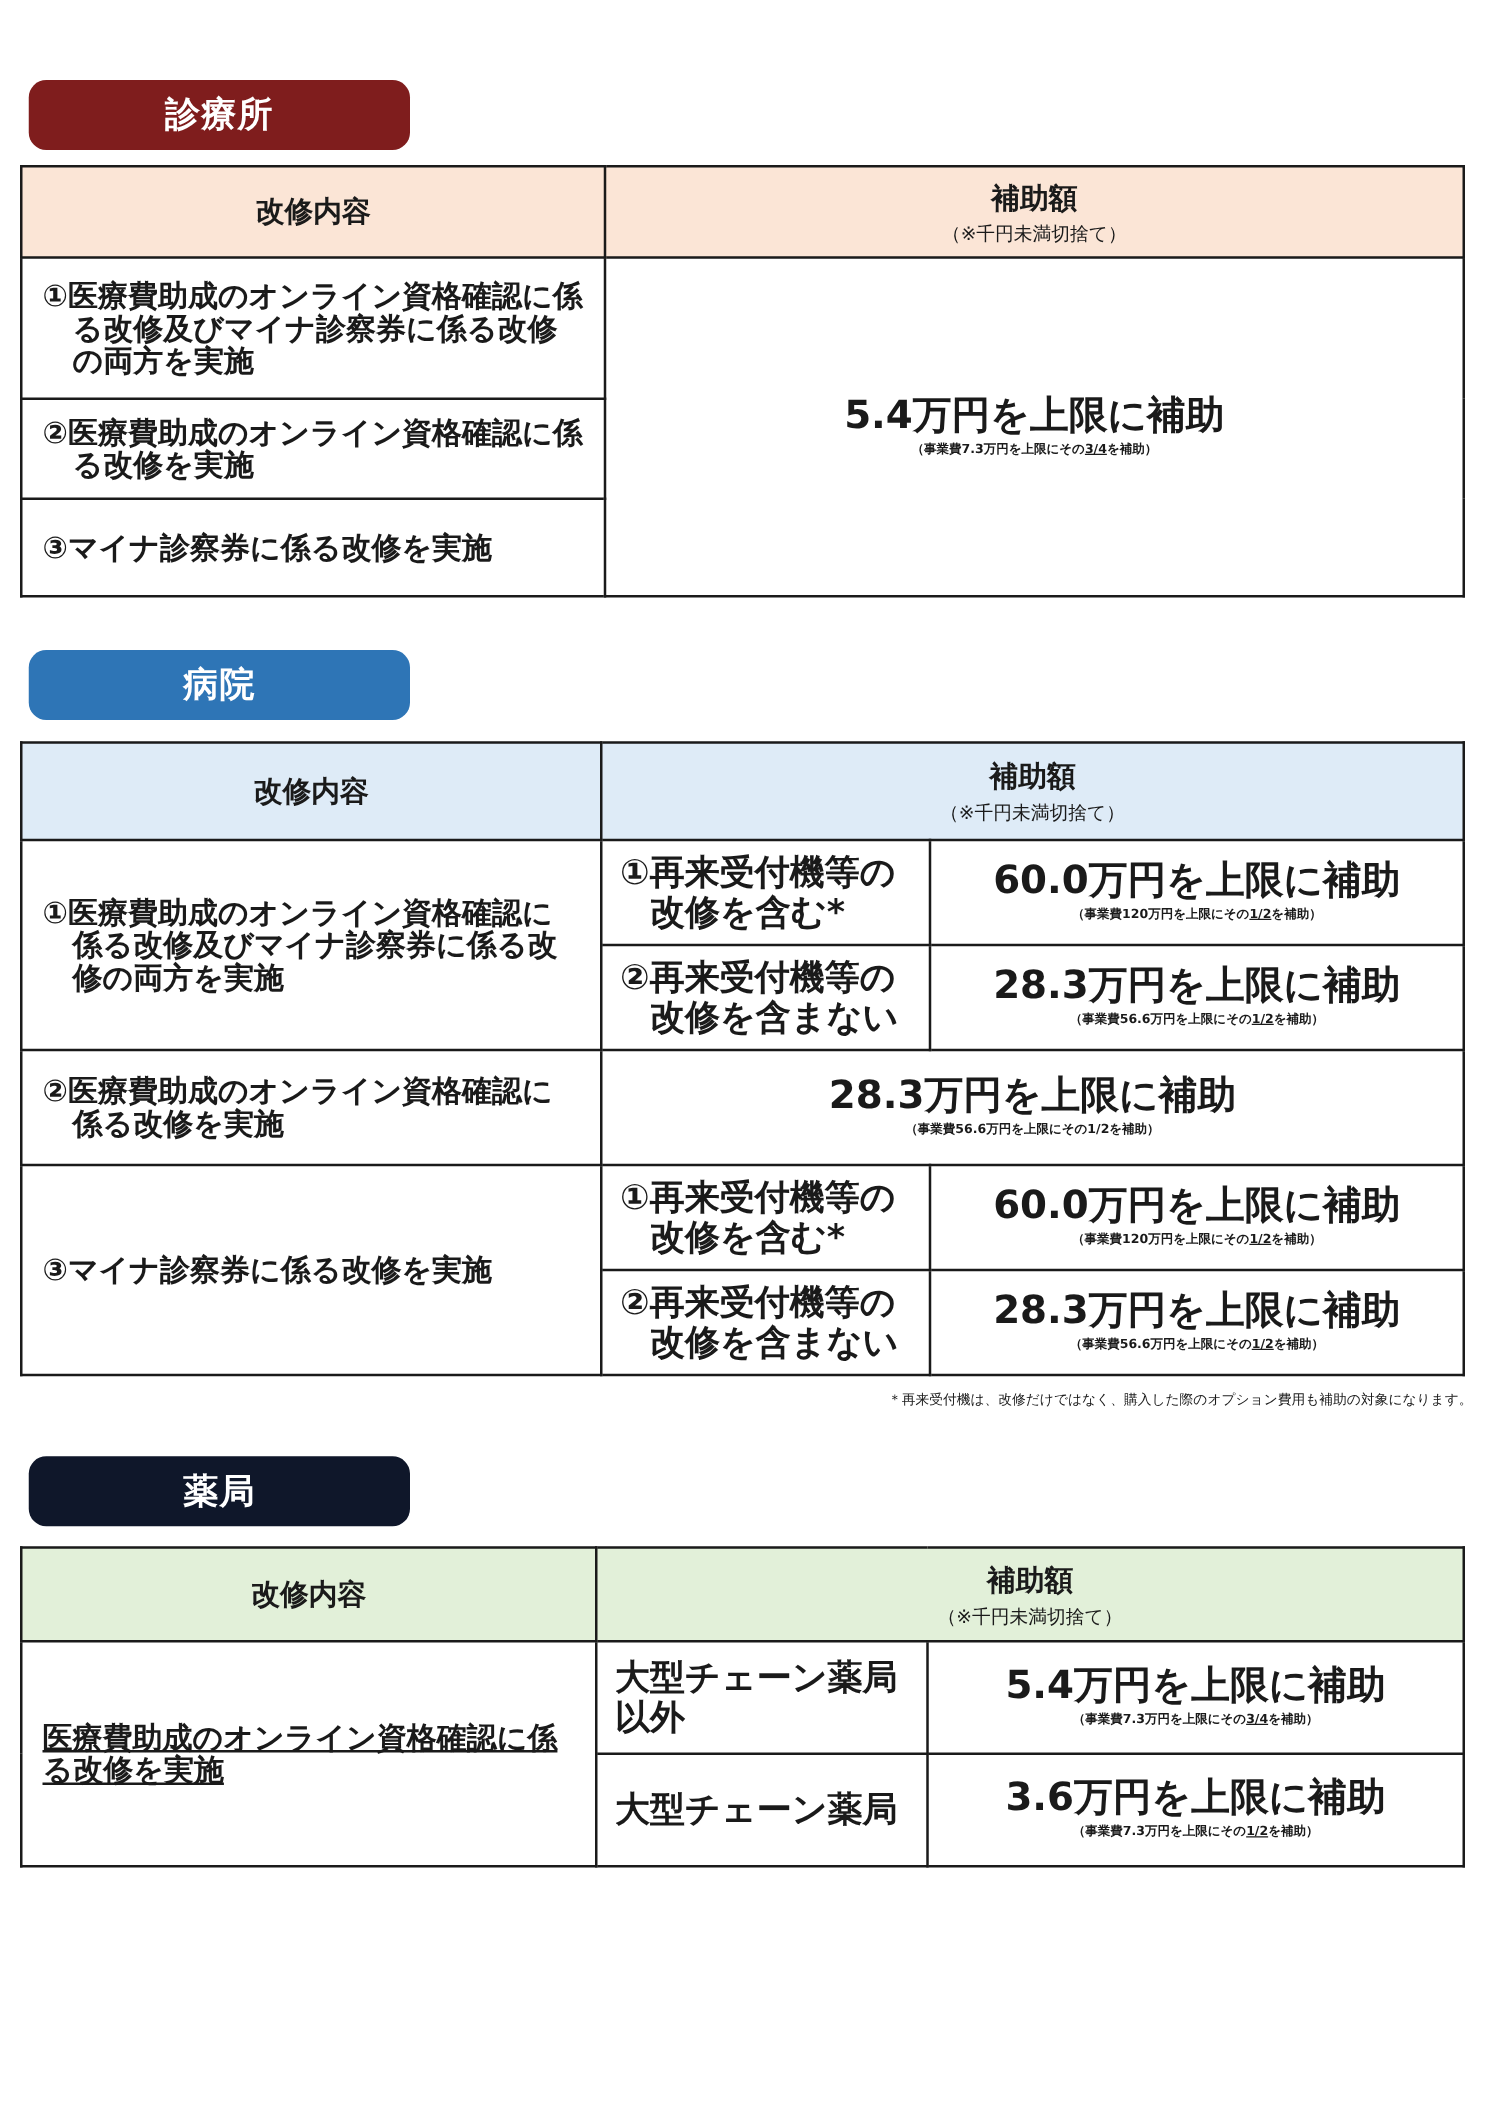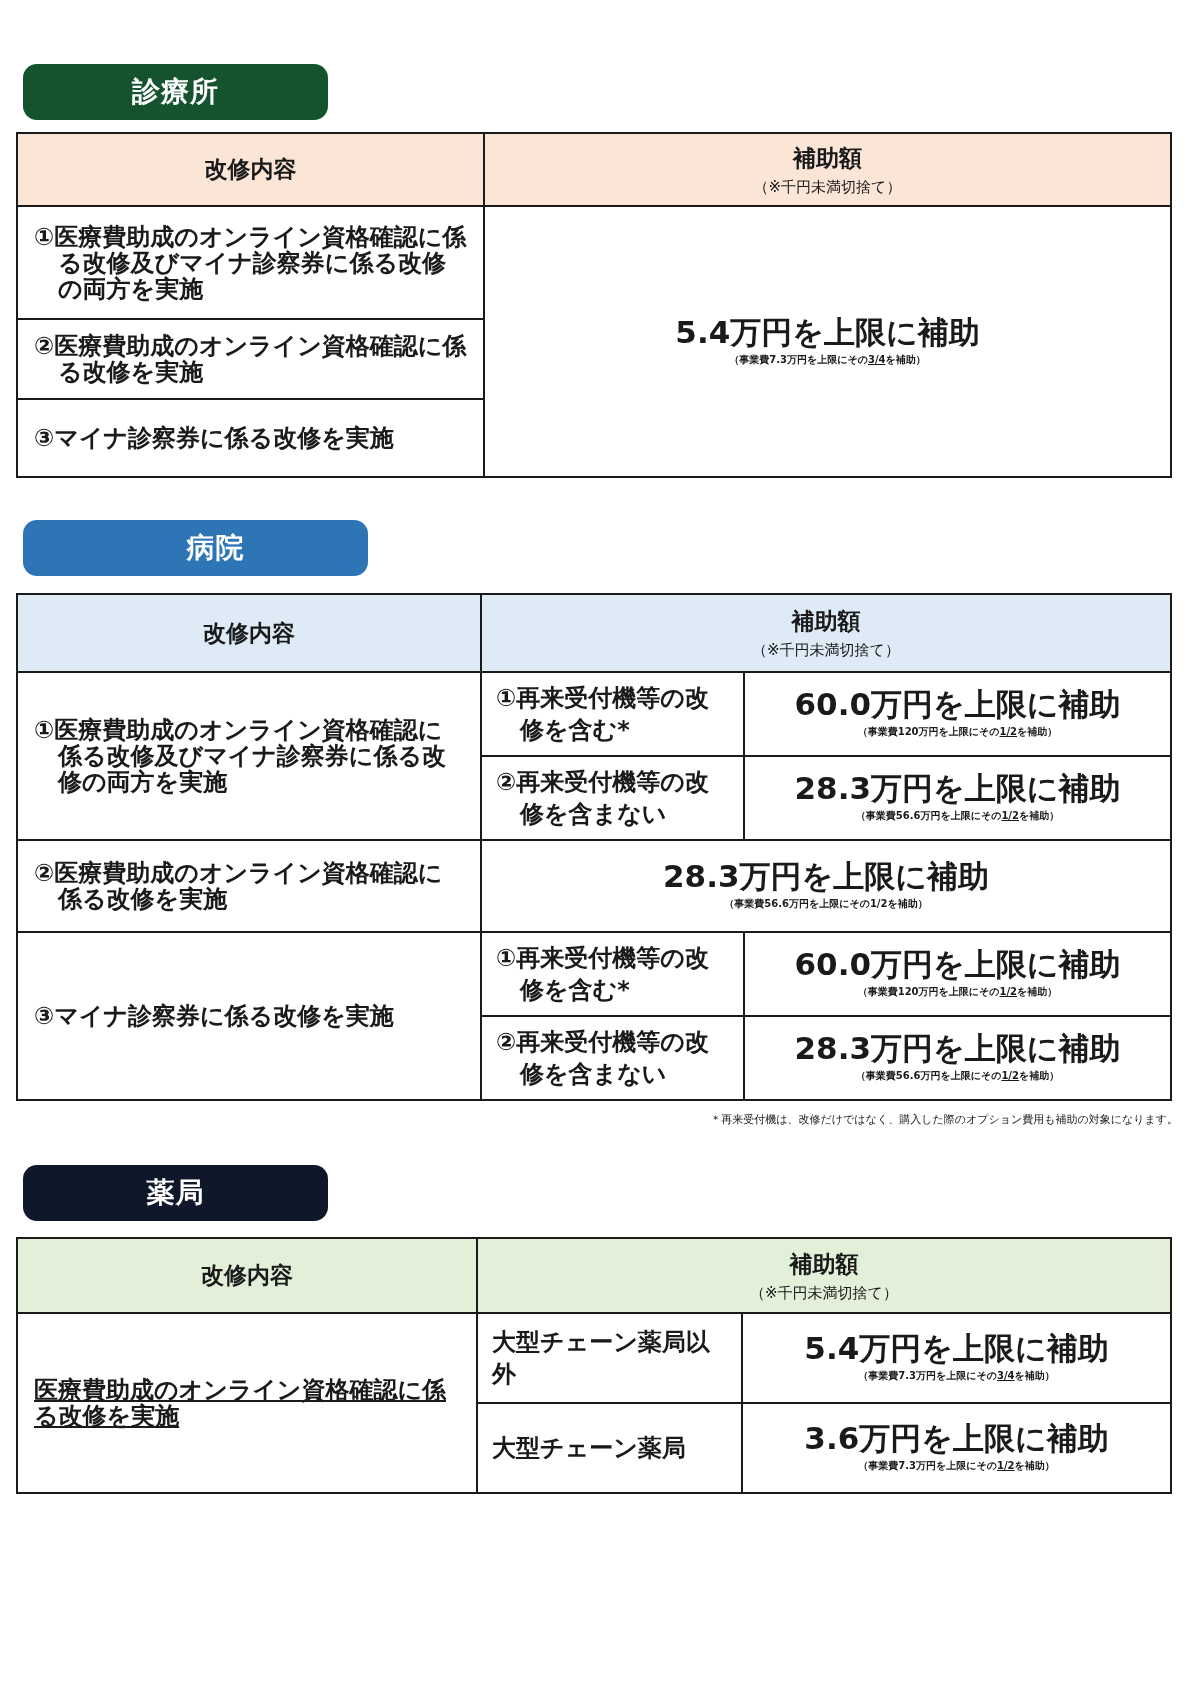--- a/index.html
+++ b/index.html
@@ -1,30 +1,30 @@
 <!DOCTYPE html>
 <html><head>
 <meta charset="utf-8">
 <style>
   html,body{margin:0;padding:0;background:#fff;}
   body{width:1200px;height:1696px;position:relative;font-family:"DejaVu Sans",sans-serif;color:#1a1a1a;}
   .label{position:absolute;left:23px;width:305px;height:56px;border-radius:14px;color:#fff;font-size:28px;display:flex;align-items:center;justify-content:center;font-weight:bold;letter-spacing:1px;}
-  .lbl-clinic{top:64px;background:#14532d;}
-  .lbl-hosp{top:520px;background:#2e75b6;padding-left:40px;}
+  .lbl-clinic{top:64px;background:#7f1d1d;}
+  .lbl-hosp{top:520px;background:#2e75b6;}
   .lbl-pharm{top:1165px;background:#0f172a;}
   table{position:absolute;left:16px;border-collapse:collapse;width:1156px;table-layout:fixed;}
   td,th{border:2px solid #1a1a1a;padding:0;vertical-align:middle;}
   th{font-weight:bold;font-size:23px;text-align:center;}
   th .sub{display:block;font-weight:normal;font-size:15px;margin-top:4px;}
   .c-head{background:#fbe5d6;}
   .h-head{background:#deebf7;}
   .p-head{background:#e2f0d9;}
   .item{font-size:24px;font-weight:bold;line-height:26px;padding:4px 16px;text-indent:-24px;padding-left:40px;}
   .item.noindent{text-indent:0;padding-left:16px;text-decoration:underline;}
-  .sub-item{font-size:24px;font-weight:bold;line-height:32px;padding:2px 14px 2px 38px;text-indent:-24px;}
+  .sub-item{font-size:28px;font-weight:bold;line-height:32px;padding:2px 14px 2px 38px;text-indent:-24px;}
   .sub-item.plain{text-indent:0;padding-left:14px;}
   .amt{text-align:center;}
   .amt .big{display:block;font-size:31px;font-weight:bold;line-height:36px;}
   .amt .small{display:block;font-size:10px;font-weight:bold;line-height:20px;}
   .amt .small u{text-decoration:underline;}
   .footnote{position:absolute;right:22px;top:1112px;font-size:11px;}
 </style>
 </head>
 <body>
 

